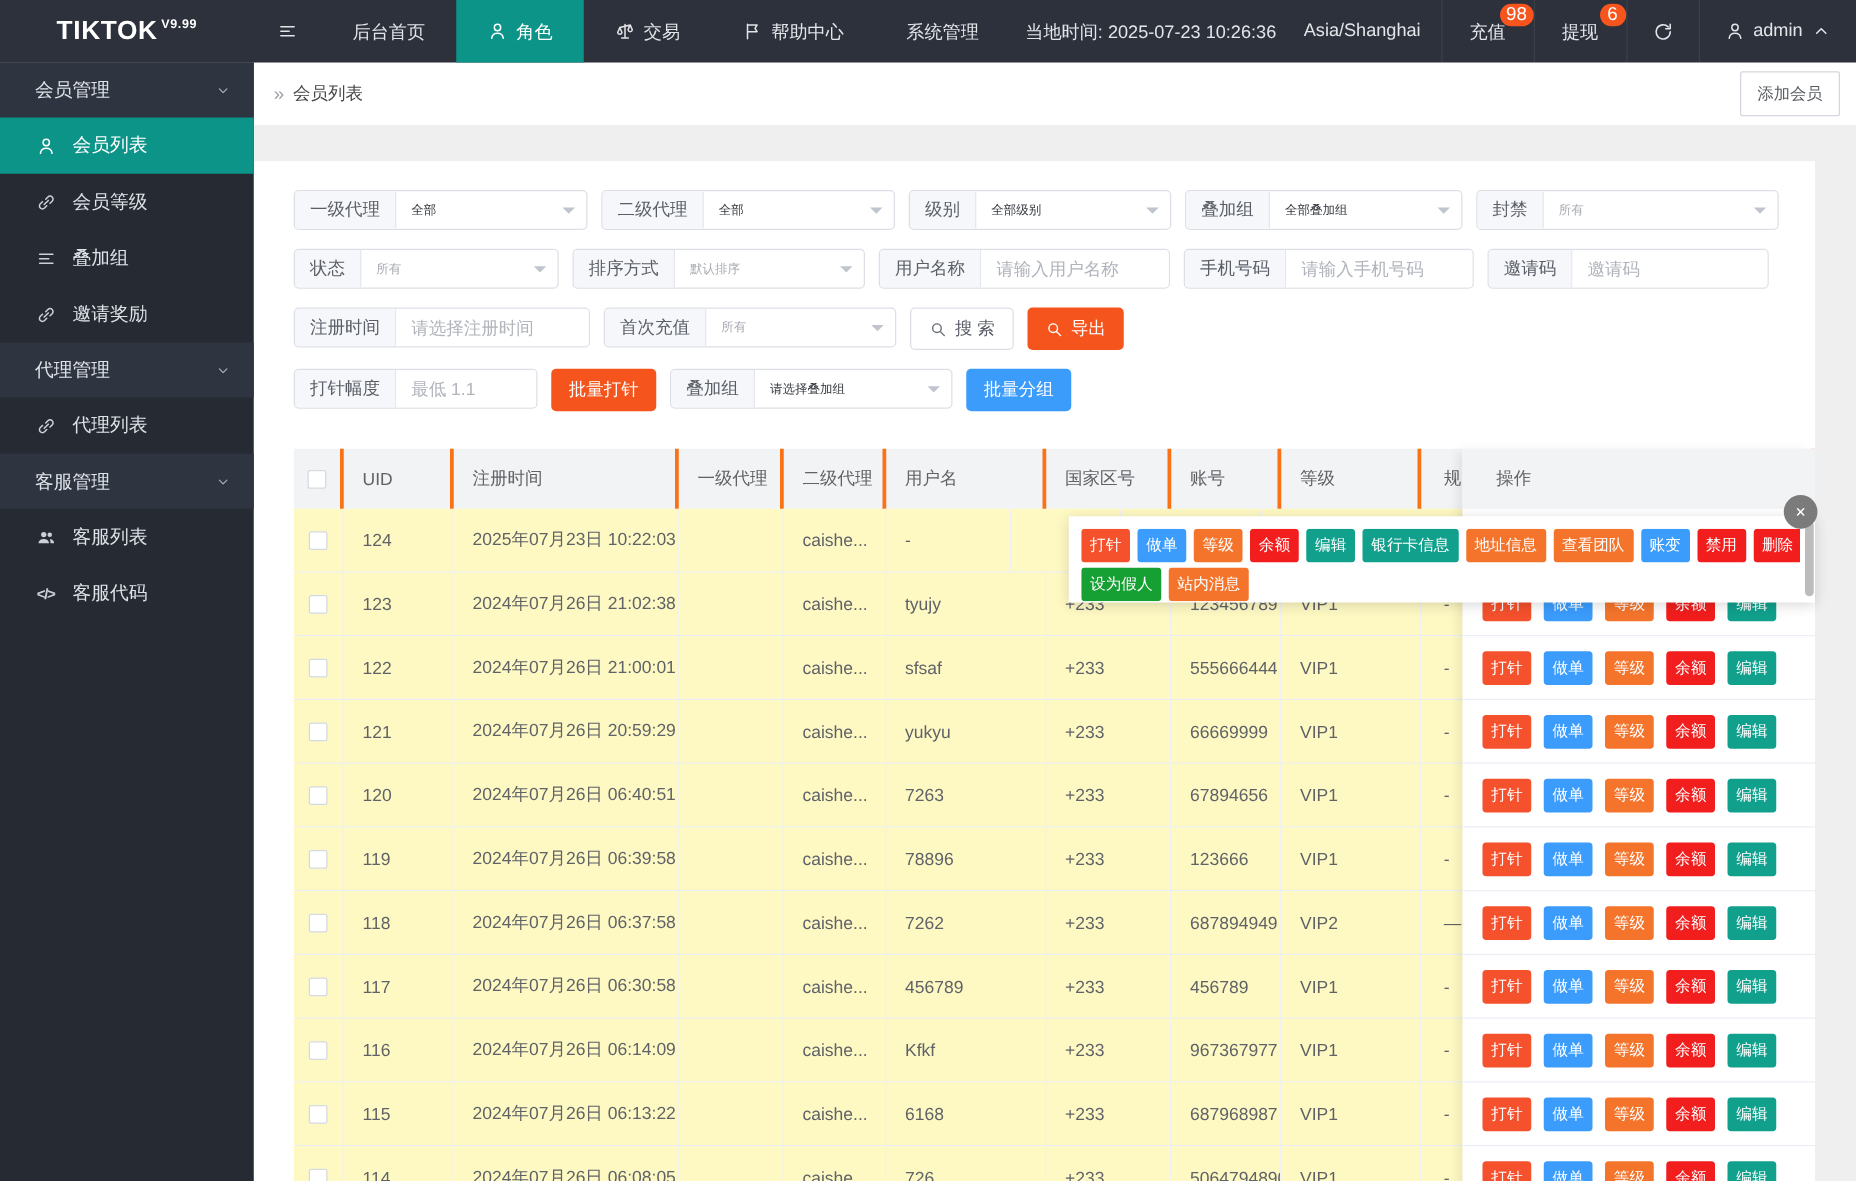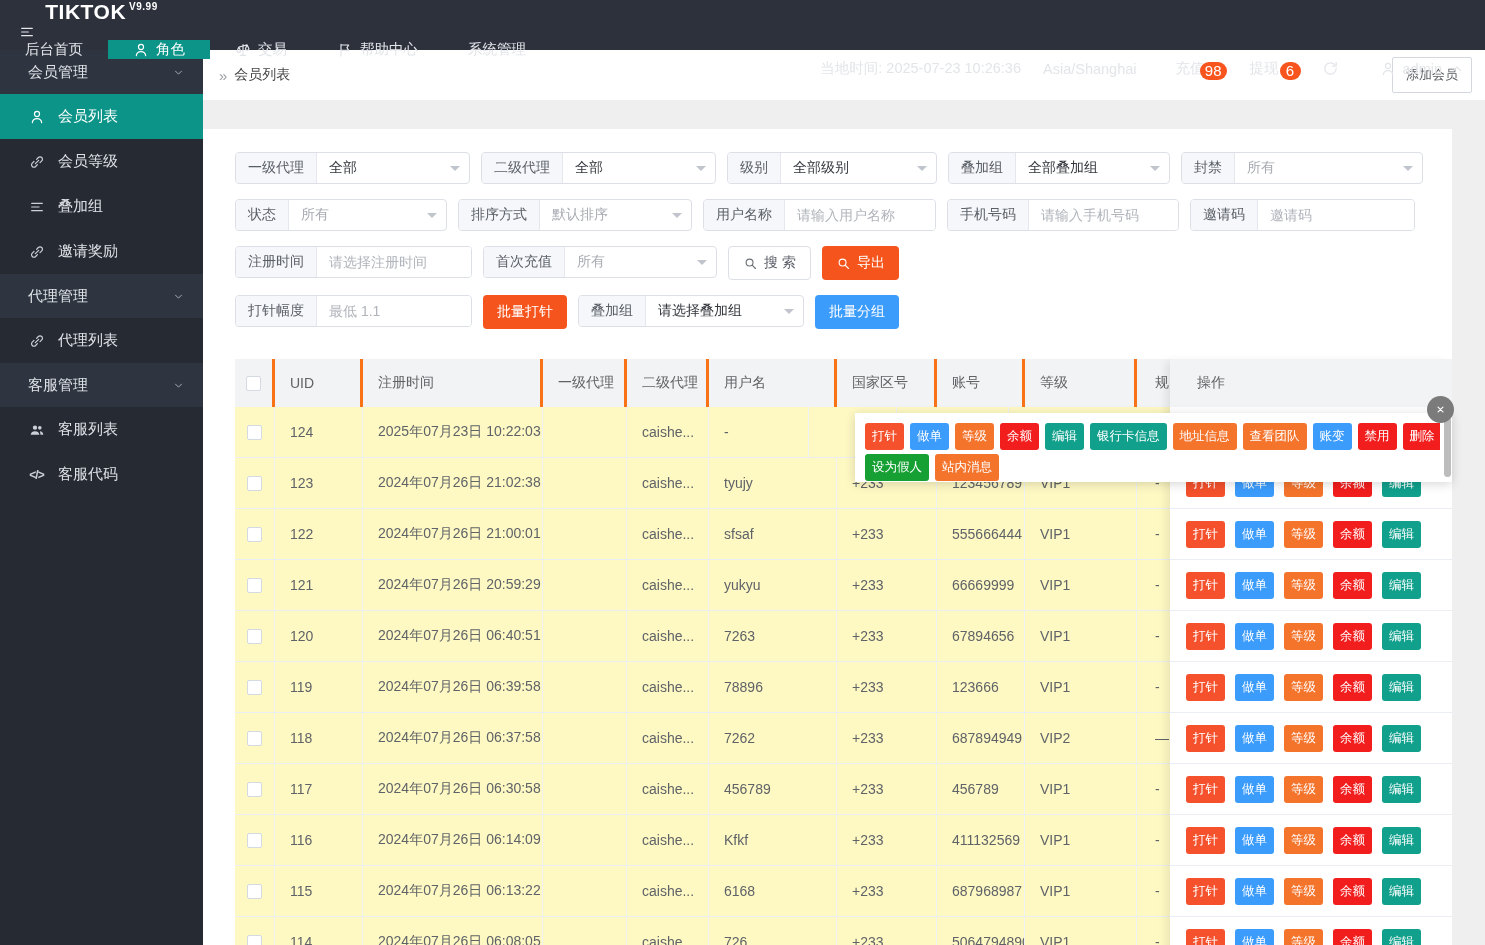--- a/index.html
+++ b/index.html
@@ -1,20 +1,20 @@
 <!DOCTYPE html>
 <html><head>
 <meta charset="utf-8">
 <style>
   * { box-sizing: border-box; margin: 0; padding: 0; }
   html,body { width:1485px; height:945px; overflow:hidden; }
   body { font-family:"Liberation Sans","DejaVu Sans",sans-serif; background:#efefef; color:#333; position:relative; }
 
   
-  .topbar { position:absolute; top:0; left:0; width:1485px; height:50px; background:#2c313c; display:flex; align-items:stretch; color:#e3e5e9; z-index:40;flex-direction:column; }
+  .topbar { position:absolute; top:0; left:0; width:1485px; height:50px; background:#2c313c; display:flex; align-items:stretch; color:#e3e5e9; z-index:40; }
   .logo { width:203px; display:flex; align-items:center; justify-content:center; color:#fff; font-weight:bold; font-size:21px; letter-spacing:.5px; }
   .logo sup { font-size:10px; font-weight:bold; margin-left:3px; transform:translateY(-6px); }
   .nav-toggle { width:54px; display:flex; align-items:center; justify-content:center; cursor:pointer; }
   .nav { display:flex; align-items:stretch; }
   .nav-item { display:flex; align-items:center; gap:7px; padding:0 25px; font-size:14.5px; cursor:pointer; white-space:nowrap; }
   .nav-item.active { background:#0d9488; color:#fff; }
   .hdr-right { margin-left:auto; display:flex; align-items:stretch; font-size:14.5px; }
   .hdr-right > div { display:flex; align-items:center; }
   .hdr-time { padding-right:22px; }
   .hdr-tz { padding-right:16px; }
@@ -42,28 +42,28 @@
   .crumb { font-size:14px; color:#454545; display:flex; align-items:center; gap:7px; }
   .crumb .marker { color:#9aa0a6; font-size:15px; }
   .add-btn { margin-left:auto; background:#fff; border:1px solid #d4d7de; border-radius:2px; color:#595c61; font-size:13px; padding:8px 13px; cursor:pointer; }
 
   .card { margin:29px 33px 0 0; background:#fff; height:832px; padding:23px 0 0 32px; position:relative; }
 
   
   .filter-row { display:flex; margin-bottom:15px; }
   .fgroup { height:32px; border:1px solid #dcdfe6; border-radius:4px; display:flex; align-items:stretch; background:#fff; margin-right:11px; overflow:hidden; }
   .flabel { background:#f5f7fa; color:#5a5e66; font-size:14px; padding:0 12px; display:flex; align-items:center; border-right:1px solid #e4e7ed; white-space:nowrap; }
-  .fval { flex:1; display:flex; align-items:center; justify-content:space-between; padding:0 9px 0 12px; font-size:14px; color:#33373d; cursor:pointer; white-space:nowrap; overflow:hidden; }
+  .fval { flex:1; display:flex; align-items:center; justify-content:space-between; padding:0 9px 0 12px; font-size:10px; color:#33373d; cursor:pointer; white-space:nowrap; overflow:hidden; }
   .fval.muted { color:#a8abb2; }
   .caret { width:0; height:0; border:5px solid transparent; border-top-color:#c0c4cc; margin-top:5px; flex:none; }
   .finput { flex:1; border:none; outline:none; padding:0 12px; font-size:14px; color:#333; min-width:0; font-family:inherit; }
   .finput::placeholder { color:#b0b4bb; }
   .fg-agent1{width:235px}.fg-agent2{width:235px}.fg-level{width:210px}.fg-stack-group{width:222px}.fg-ban{width:242px}
   .fg-status{width:212px}.fg-sort{width:234px}.fg-username{width:233px}.fg-phone{width:232px}.fg-invite-code{width:225px}
-  .fg-reg-time{width:237px}.fg-first-recharge{width:234px}.fg-inject-range{width:237px}.fg-stack-group-2{width:226px}
+  .fg-reg-time{width:237px}.fg-first-recharge{width:234px}.fg-inject-range{width:195px}.fg-stack-group-2{width:226px}
   .fbtn { height:34px; border-radius:4px; font-size:14px; display:flex; align-items:center; gap:6px; padding:0 14px; margin-right:11px; cursor:pointer; border:none; font-family:inherit; }
   .fbtn-search { background:#fff; border:1px solid #dcdfe6; color:#5a5e66; }
   .fbtn-search svg { width:15px; height:15px; color:#6b6f76; }
   .fbtn-export { background:#f5541c; color:#fff; }
   .fbtn-export svg { width:15px; height:15px; color:#fff; }
   .fbtn-primary { background:#3b9cfc; color:#fff; }
 
   
   .table-wrap { position:relative; margin-top:30px; width:1217px; font-size:14px; color:#5f6368; }
   .thead { display:flex; background:#f2f3f5; height:48px; }
@@ -689,21 +689,21 @@
             <div class="cell col-a2">
               <span>caishe...</span>
             </div>
             <div class="cell col-user">
               <span>Kfkf</span>
             </div>
             <div class="cell col-cc">
               <span>+233</span>
             </div>
             <div class="cell col-acct">
-              <span>411132569</span>
+              <span>967367977</span>
             </div>
             <div class="cell col-lvl">
               <span>VIP1</span>
             </div>
             <div class="cell col-extra">
               <span>-</span>
             </div>
           </div>
           <div class="trow">
             <div class="cell col-cb">

